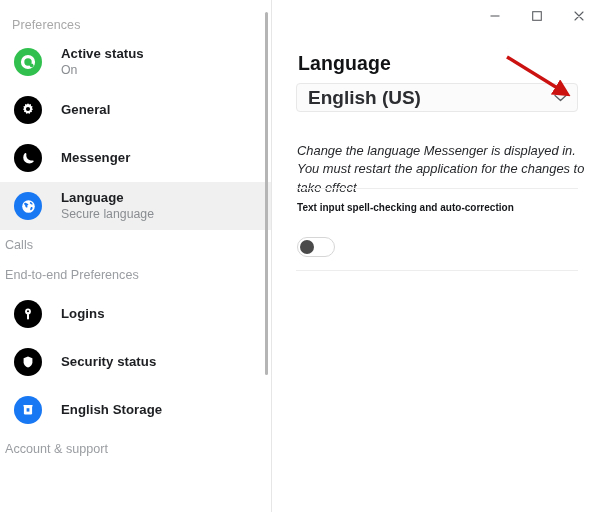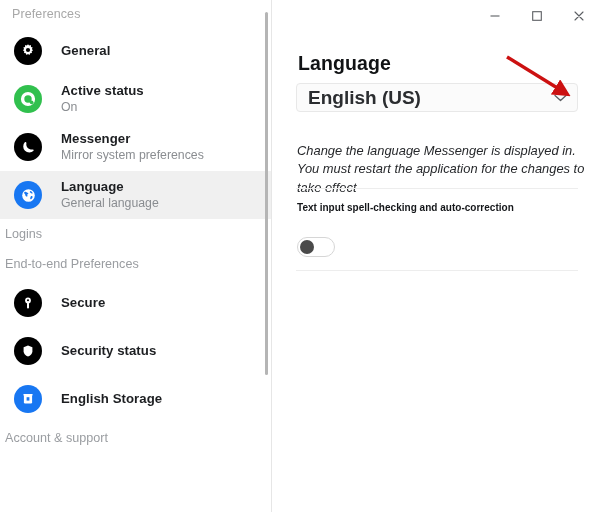--- a/index.html
+++ b/index.html
@@ -28,21 +28,21 @@
     width: 272px;
     height: 512px;
     background: #ffffff;
     border-right: 1px solid #e6e6e6;
     box-sizing: border-box;
     overflow: hidden;
   }
   .prefs-label {
     font-size: 12.5px;
     color: #a8a8a8;
-    padding: 7px 0 0 12px;
+    padding: 18px 0 0 12px;
     letter-spacing: .1px;
   }
   .nav {
     margin-top: 6px;
   }
   .nav-row {
     display: flex;
     align-items: center;
     height: 48px;
     padding-left: 14px;
@@ -237,79 +237,78 @@
 </style>
 </head>
 <body>
 
 <div class="app">
 
   <div class="sidebar">
     <div class="prefs-label">Preferences</div>
     <div class="nav" id="nav-list">
         <div class="nav-row">
+          <div class="nav-icon" style="background: rgb(49, 192, 78);">
+            <svg width="18" height="18" viewBox="0 0 18 18">
+              <circle cx="9" cy="9" r="5.4" fill="none" stroke="#fff" stroke-width="3.4"></circle>
+              <circle cx="12.6" cy="12.3" r="1.9" fill="#31c04e"></circle>
+            </svg>
+          </div>
+          <div class="nav-text">
+            <div class="nav-title">Active status</div>
+            <div class="nav-sub">On</div>
+          </div>
+        </div>
+        <div class="nav-row">
           <div class="nav-icon" style="background: rgb(0, 0, 0);">
             <svg width="16" height="16" viewBox="0 0 16 16">
               <path fill="#fff" d="M8 1.2 9.1 2.6 10.8 2.1 11 3.9 12.7 4.4 11.9 6 13 7.3 11.6 8.4 12 10.1 10.2 10.2 9.5 11.9 8 11 6.5 11.9 5.8 10.2 4 10.1 4.4 8.4 3 7.3 4.1 6 3.3 4.4 5 3.9 5.2 2.1 6.9 2.6z"></path>
               <circle cx="8" cy="7" r="2.1" fill="#000"></circle>
             </svg>
           </div>
           <div class="nav-text">
             <div class="nav-title">General</div>
           </div>
         </div>
         <div class="nav-row">
-          <div class="nav-icon" style="background: rgb(49, 192, 78);">
-            <svg width="18" height="18" viewBox="0 0 18 18">
-              <circle cx="9" cy="9" r="5.4" fill="none" stroke="#fff" stroke-width="3.4"></circle>
-              <circle cx="12.6" cy="12.3" r="1.9" fill="#31c04e"></circle>
-            </svg>
-          </div>
-          <div class="nav-text">
-            <div class="nav-title">Active status</div>
-            <div class="nav-sub">On</div>
-          </div>
-        </div>
-        <div class="nav-row">
           <div class="nav-icon" style="background: rgb(0, 0, 0);">
             <svg width="17" height="17" viewBox="0 0 17 17">
               <path fill="#fff" d="M12.6 10.4A5.2 5.2 0 0 1 6.4 4.2a1 1 0 0 0-1.4-1.1 5.9 5.9 0 1 0 8.6 8.6 1 1 0 0 0-1-1.3z"></path>
             </svg>
           </div>
           <div class="nav-text">
             <div class="nav-title">Messenger</div>
-            <div class="nav-sub">Mirror system preferences</div>
           </div>
         </div>
         <div class="nav-row selected">
           <div class="nav-icon" style="background: rgb(24, 119, 242);">
             <svg width="17" height="17" viewBox="0 0 17 17">
               <circle cx="8.5" cy="8.5" r="6.3" fill="#fff"></circle>
               <path fill="#1877f2" d="M4.3 5.2c.9-.6 2-.3 2.6.2.4.4 1.2.2 1.4.8.2.7-.8.7-1 1.3-.2.6.5 1.2.1 1.8-.4.5-1.3.2-1.7-.3-.5-.6-.3-1.5-.8-2-.4-.5-1.1-1.3-.6-1.8z"></path>
               <path fill="#1877f2" d="M10.5 4.1c.9.3 1.7 1 2.1 1.9.2.5-.5.8-.9.6-.6-.3-1-.9-1.6-1.1-.5-.2-.3-1.1.4-1.4z"></path>
               <path fill="#1877f2" d="M11.3 9c.7-.2 1.4.4 1.3 1.1-.1.9-.8 1.6-1.5 2.1-.5.3-1-.3-.9-.8.1-.7.3-1.5.7-2.1.1-.2.2-.3.4-.3z"></path>
             </svg>
           </div>
           <div class="nav-text">
             <div class="nav-title">Language</div>
-            <div class="nav-sub">General language</div>
-          </div>
-        </div>
-        <div class="section-head">Logins</div>
+            <div class="nav-sub">Secure language</div>
+          </div>
+        </div>
+        <div class="section-head">Calls</div>
         <div class="section-head">End-to-end Preferences</div>
         <div class="nav-row">
           <div class="nav-icon" style="background: rgb(0, 0, 0);">
             <svg width="16" height="16" viewBox="0 0 16 16">
               <circle cx="8" cy="5.4" r="2.9" fill="#fff"></circle>
               <rect x="7" y="7.3" width="2" height="6.2" rx="0.9" fill="#fff"></rect>
               <circle cx="8" cy="5.3" r="1.05" fill="#000"></circle>
             </svg>
           </div>
           <div class="nav-text">
-            <div class="nav-title">Secure</div>
+            <div class="nav-title">Logins</div>
           </div>
         </div>
         <div class="nav-row">
           <div class="nav-icon" style="background: rgb(0, 0, 0);">
             <svg width="16" height="16" viewBox="0 0 16 16">
               <path fill="#fff" d="M8 2.4 3.6 4.3v4c0 2.6 1.9 4.4 4.4 5.3 2.5-.9 4.4-2.7 4.4-5.3v-4z"></path>
             </svg>
           </div>
           <div class="nav-text">
             <div class="nav-title">Security status</div>

